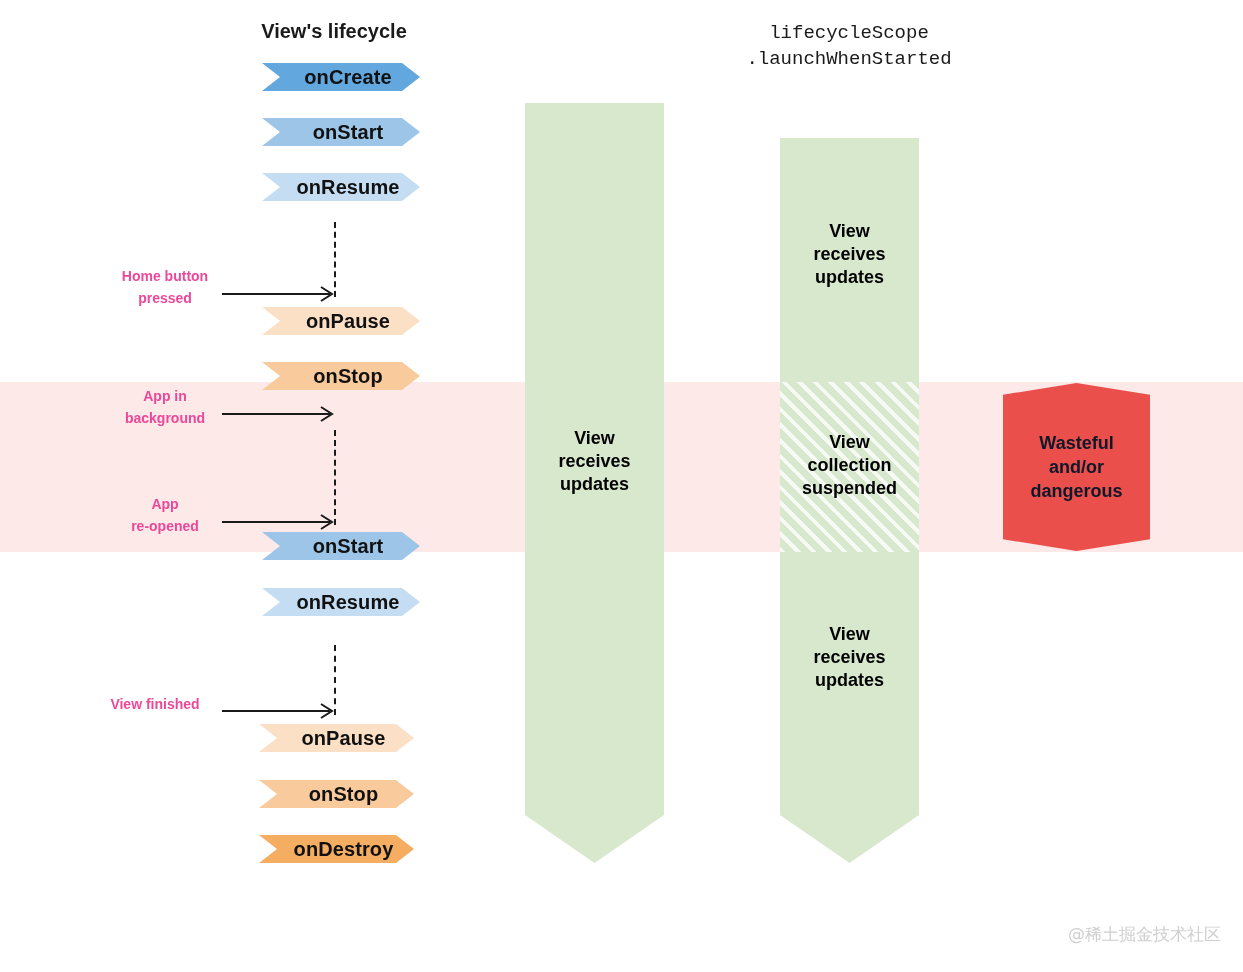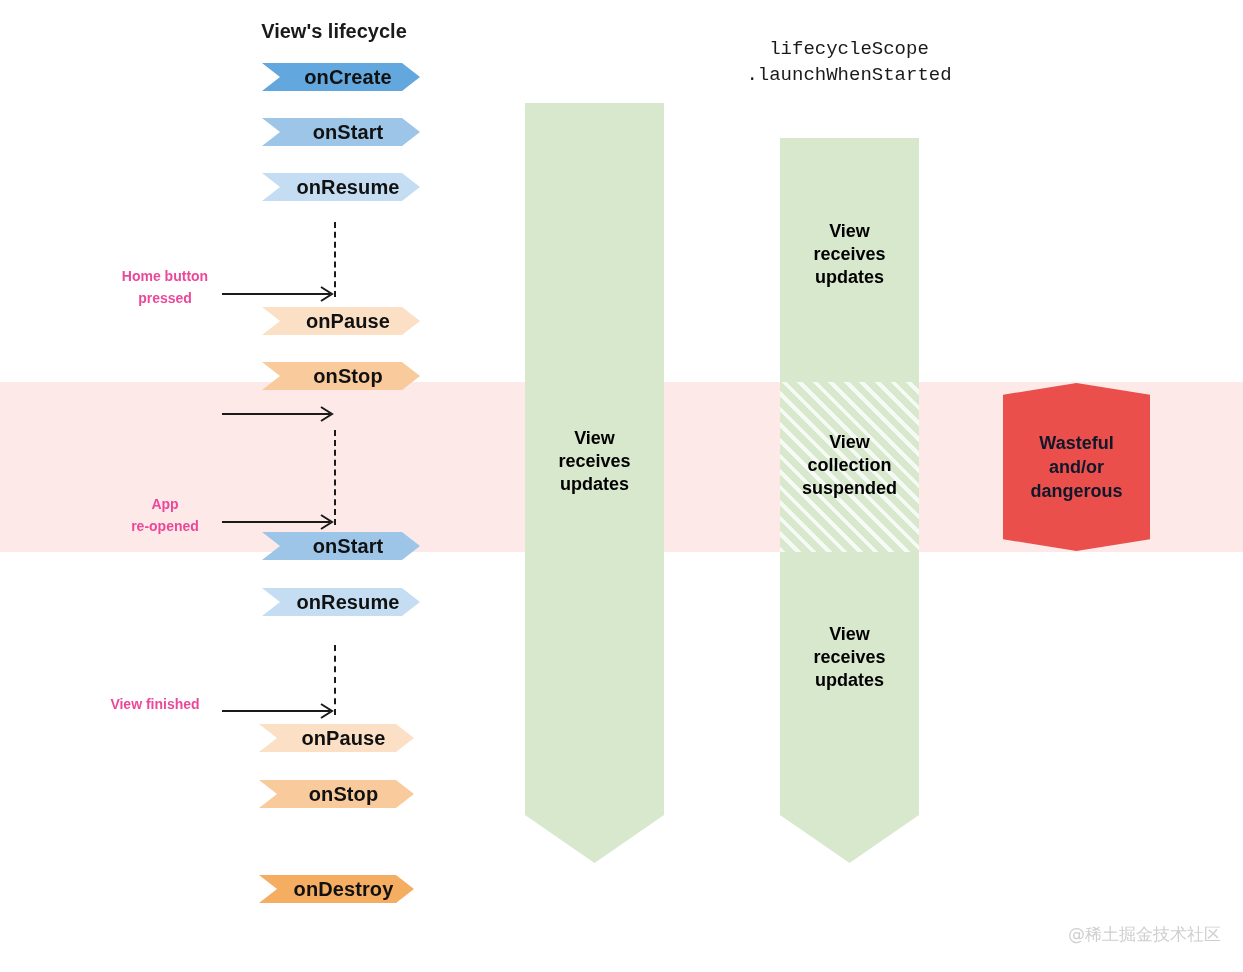--- a/index.html
+++ b/index.html
@@ -161,21 +161,21 @@
   }
 </style>
 </head>
 <body>
 
 <div id="stage">
 
   <div class="danger-band"></div>
 
   <div class="col-header sans" style="left:234px; top:20px; width:200px;">View's lifecycle</div>
-  <div class="col-header mono" style="left:724px; top:20px; width:250px;margin-top:16px;">lifecycleScope
+  <div class="col-header mono" style="left:724px; top:20px; width:250px;">lifecycleScope
 .launchWhenStarted</div>
 
   <div class="scope-col" style="left:525px; top:103px; width:139px; height:712px;"></div>
   <div class="scope-tip" style="left:525px; top:815px; width:139px; height:48px;"></div>
   <div class="scope-text" style="left:525px; top:427px; width:139px;">View
 receives
 updates</div>
 
   <div class="scope-col" style="left:780px; top:138px; width:139px; height:677px;"></div>
   <div class="scope-hatch" style="left:780px; top:382px; width:139px; height:170px;"></div>
@@ -221,31 +221,33 @@
   </div>
   <div class="chev" style="left:262px; top:588px; width:158px; background:#c5ddf2;">
     <span>onResume</span>
   </div>
   <div class="chev" style="left:259px; top:724px; width:155px; background:#fbe0c5;">
     <span>onPause</span>
   </div>
   <div class="chev" style="left:259px; top:780px; width:155px; background:#f9cb9c;">
     <span>onStop</span>
   </div>
-  <div class="chev" style="left:259px; top:835px; width:155px; background:#f5ad62;margin-top:40px;">
+  <div class="chev" style="left:259px; top:835px; width:155px; background:#f5ad62;">
     <span>onDestroy</span>
   </div>
 
   <div class="anno-label" style="left:75px; top:265px; width:180px;">Home button
 pressed</div>
   <svg class="anno-arrow" style="left:222px; top:284px;" width="115" height="20" viewBox="0 0 115 20">
     <line x1="0" y1="10" x2="108" y2="10" stroke="#1a1a1a" stroke-width="2"></line>
     <polyline points="99,3 110,10 99,17" fill="none" stroke="#1a1a1a" stroke-width="2"></polyline>
   </svg>
 
+  <div class="anno-label" style="left:75px; top:385px; width:180px;">App in
+background</div>
   <svg class="anno-arrow" style="left:222px; top:404px;" width="115" height="20" viewBox="0 0 115 20">
     <line x1="0" y1="10" x2="108" y2="10" stroke="#1a1a1a" stroke-width="2"></line>
     <polyline points="99,3 110,10 99,17" fill="none" stroke="#1a1a1a" stroke-width="2"></polyline>
   </svg>
 
   <div class="anno-label" style="left:75px; top:493px; width:180px;">App
 re-opened</div>
   <svg class="anno-arrow" style="left:222px; top:512px;" width="115" height="20" viewBox="0 0 115 20">
     <line x1="0" y1="10" x2="108" y2="10" stroke="#1a1a1a" stroke-width="2"></line>
     <polyline points="99,3 110,10 99,17" fill="none" stroke="#1a1a1a" stroke-width="2"></polyline>

